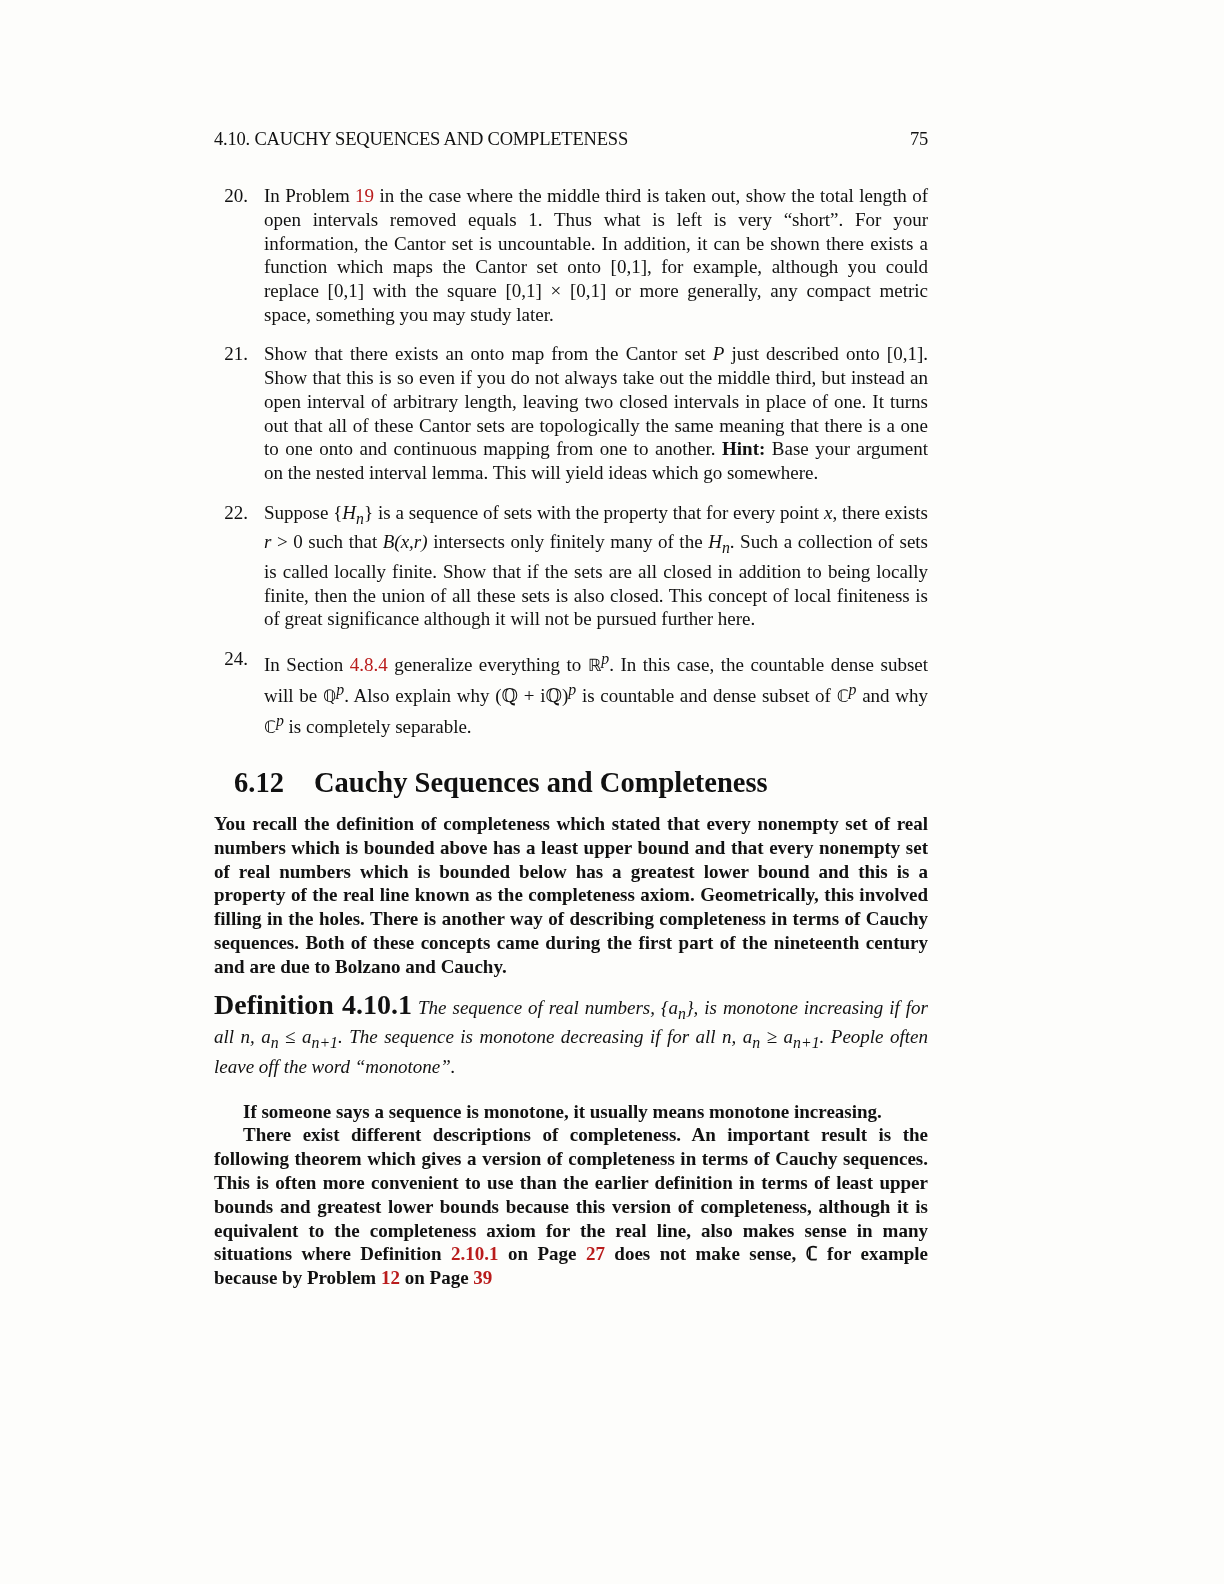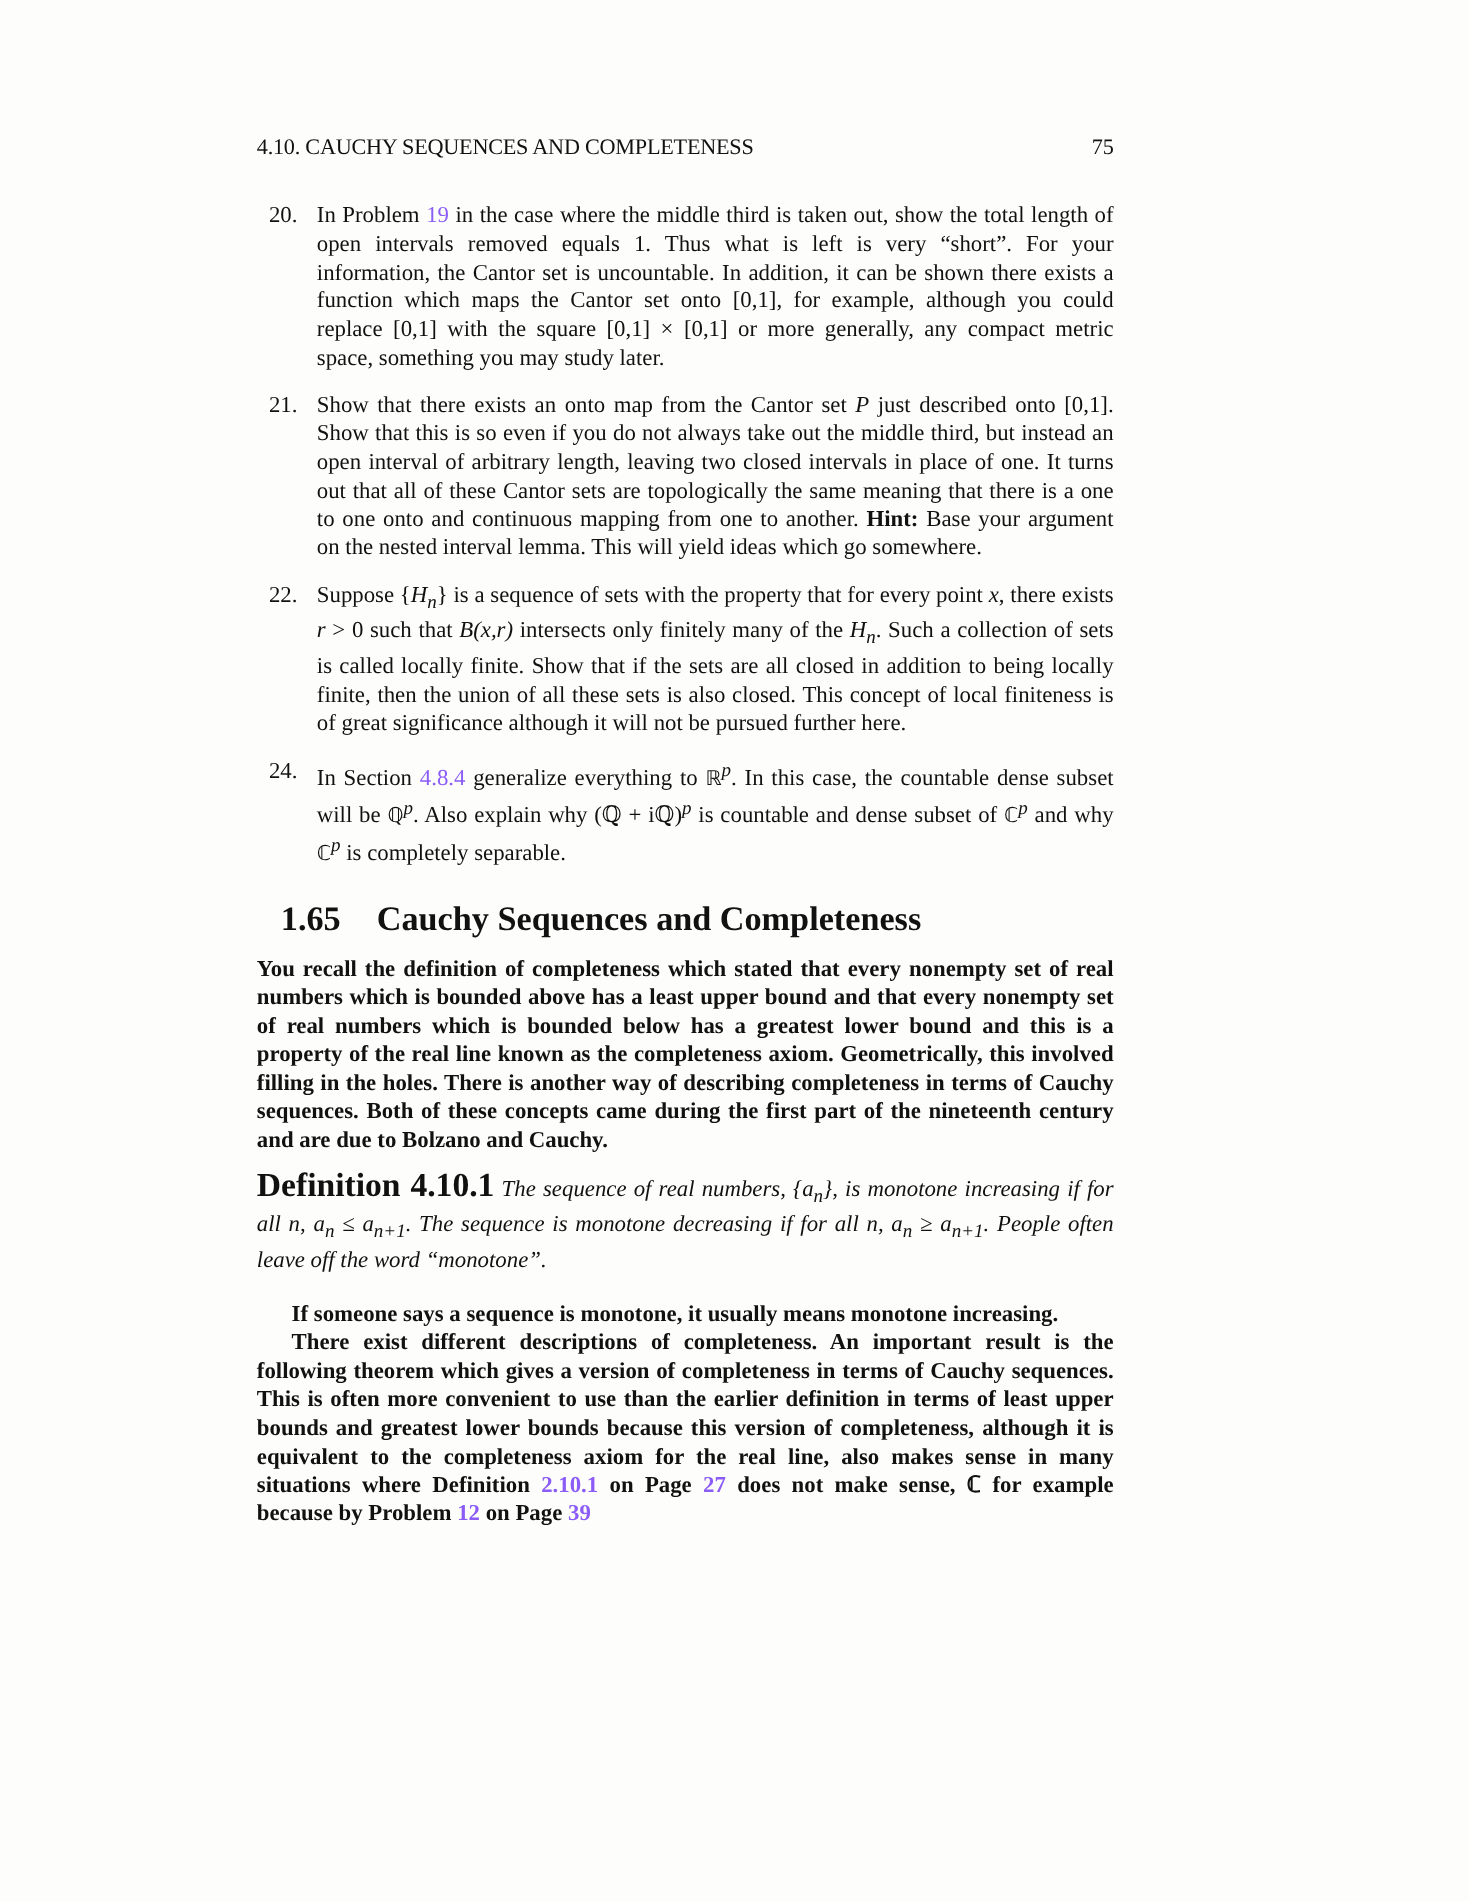--- a/index.html
+++ b/index.html
@@ -7,21 +7,21 @@
     width: 1224px; height: 1584px;
     background: #fdfdfb;
     font-family: "Liberation Serif", "DejaVu Serif", serif;
     color: #111;
     position: relative;
     overflow: hidden;
   }
   .page {
     position: absolute;
     left: 214px;
-    top: 112px;
+    top: 128px;
     width: 714px;
     font-size: 19px;
     line-height: 23.8px;
   }
   .running-head {
     display: flex;
     justify-content: space-between;
     font-size: 18.5px;
     letter-spacing: -0.2px;
     height: 24px;
@@ -35,21 +35,21 @@
   .problem .num {
     flex: 0 0 50px;
     text-align: right;
     padding-right: 0;
     box-sizing: border-box;
     width: 50px;
     margin-right: 0;
   }
   .problem .num span { display: inline-block; width: 44px; text-align: center; padding-right: 6px; }
   .problem .body { flex: 1; text-align: justify; }
-  a.ref { color: #8b5cf6; text-decoration: none; }
+  a.ref { color: #b91c1c; text-decoration: none; }
   .bb { font-family: "DejaVu Sans", sans-serif; font-size: 17px; }
   i.m { font-style: italic; }
   .section-title {
     font-weight: bold;
     font-size: 28.5px;
     margin: 26px 0 12px 20px;
     line-height: 34px;
   }
   .section-title .secnum { display: inline-block; width: 80px; }
   p { margin: 0; text-align: justify; font-weight: bold; }
@@ -95,21 +95,21 @@
     </div>
 
 
     <div class="problem">
       <div class="num"><span>24.</span></div>
       <div class="body"><span>In Section </span><a class="ref" href="#">4.8.4</a><span> generalize everything to </span><span class="bb">ℝ</span><sup><i>p</i></sup><span>. In this case, the countable dense subset will be </span><span class="bb">ℚ</span><sup><i>p</i></sup><span>.  Also explain why (ℚ + iℚ)</span><sup><i>p</i></sup><span> is countable and dense subset of </span><span class="bb">ℂ</span><sup><i>p</i></sup><span> and why </span><span class="bb">ℂ</span><sup><i>p</i></sup><span> is completely separable.</span></div>
     </div>
 
   </div>
 
-  <h2 class="section-title"><span class="secnum">1.65</span><span>Cauchy Sequences and Completeness</span></h2>
+  <h2 class="section-title"><span class="secnum">6.12</span><span>Cauchy Sequences and Completeness</span></h2>
 
   <p>You recall the definition of completeness which stated that every nonempty set of real numbers which is bounded above has a least upper bound and that every nonempty set of real numbers which is bounded below has a greatest lower bound and this is a property of the real line known as the completeness axiom.  Geometrically, this involved filling in the holes. There is another way of describing completeness in terms of Cauchy sequences. Both of these concepts came during the first part of the nineteenth century and are due to Bolzano and Cauchy.</p>
 
   <div class="definition"><span class="def-head">Definition 4.10.1</span><span>The sequence of real numbers, {a</span><sub>n</sub><span>}, is monotone increasing if for all n, a</span><sub>n</sub><span> ≤ a</span><sub>n+1</sub><span>. The sequence is monotone decreasing if for all n, a</span><sub>n</sub><span> ≥ a</span><sub>n+1</sub><span>. People often leave off the word “monotone”.</span></div>
 
   <p class="indent after-def">If someone says a sequence is monotone, it usually means monotone increasing.</p>
   <p class="indent"><span>There exist different descriptions of completeness. An important result is the following theorem which gives a version of completeness in terms of Cauchy sequences.  This is often more convenient to use than the earlier definition in terms of least upper bounds and greatest lower bounds because this version of completeness, although it is equivalent to the completeness axiom for the real line, also makes sense in many situations where Definition </span><a class="ref" href="#">2.10.1</a><span> on Page </span><a class="ref" href="#">27</a><span> does not make sense, ℂ for example because by Problem </span><a class="ref" href="#">12</a><span> on Page </span><a class="ref" href="#">39</a></p>
 
 </div>
 

